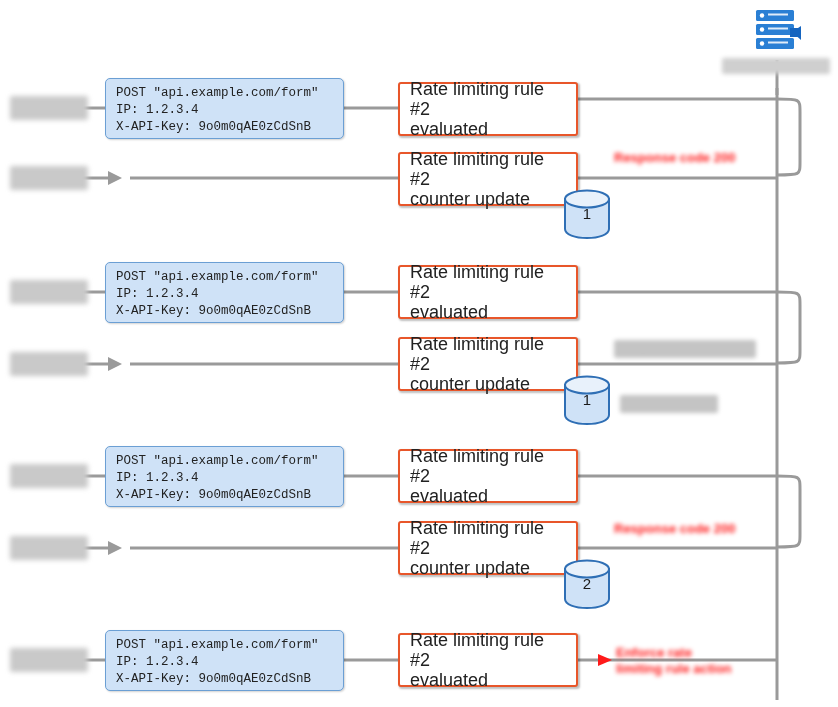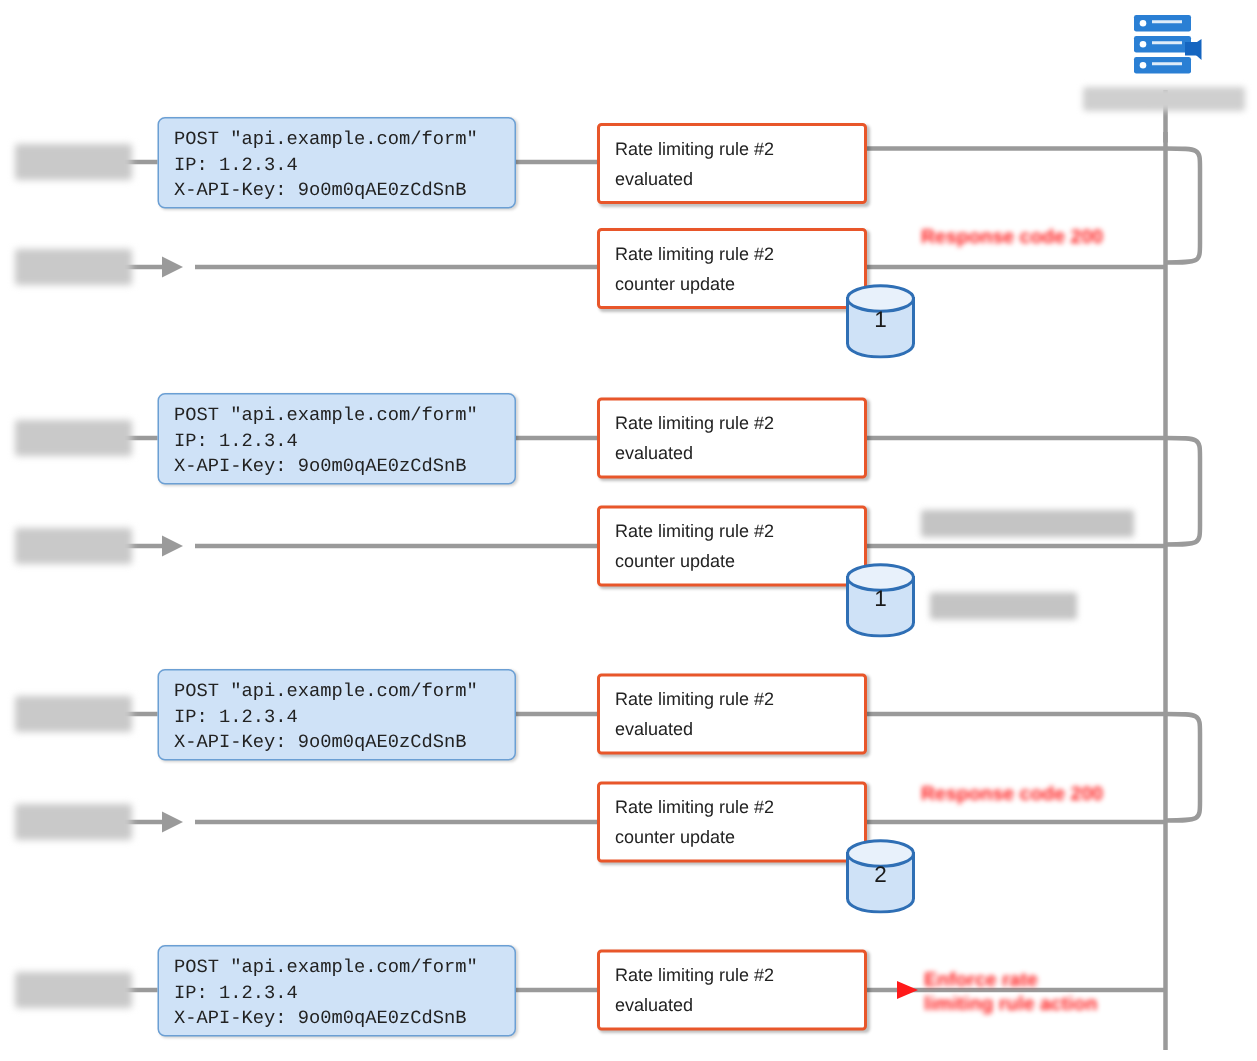--- a/index.html
+++ b/index.html
@@ -50,21 +50,21 @@
     box-sizing: border-box;
     white-space: pre;
   }
 
   
   .rulebox {
     background: #ffffff;
     border: 2px solid #e8562a;
     border-radius: 3px;
     box-shadow: 1.5px 1.5px 2px rgba(0,0,0,0.25);
-    font-size: 12px;
+    font-size: 18px;
     line-height: 20px;
     color: #222;
     padding: 7px 10px;
     box-sizing: border-box;
     display: flex;
     flex-direction: column;
     justify-content: center;
   }
 
   

